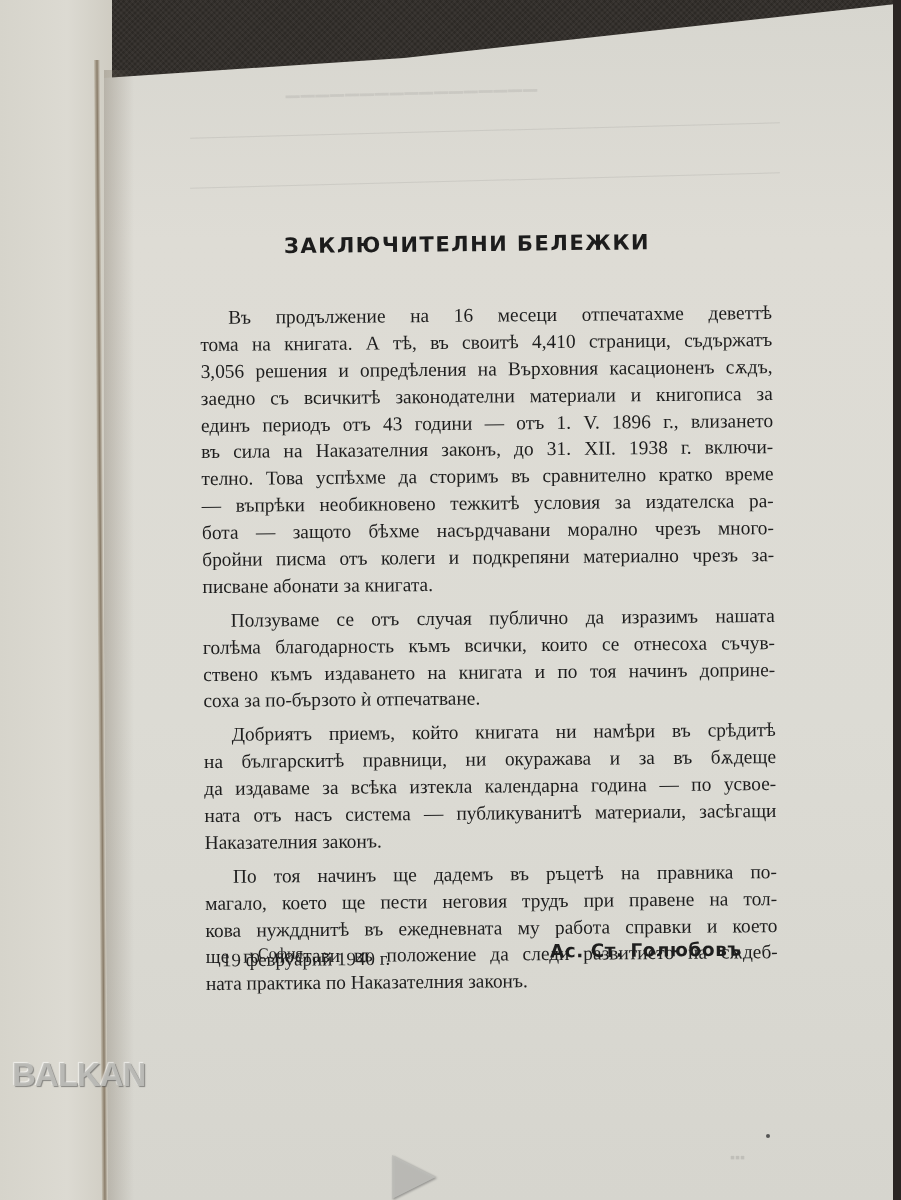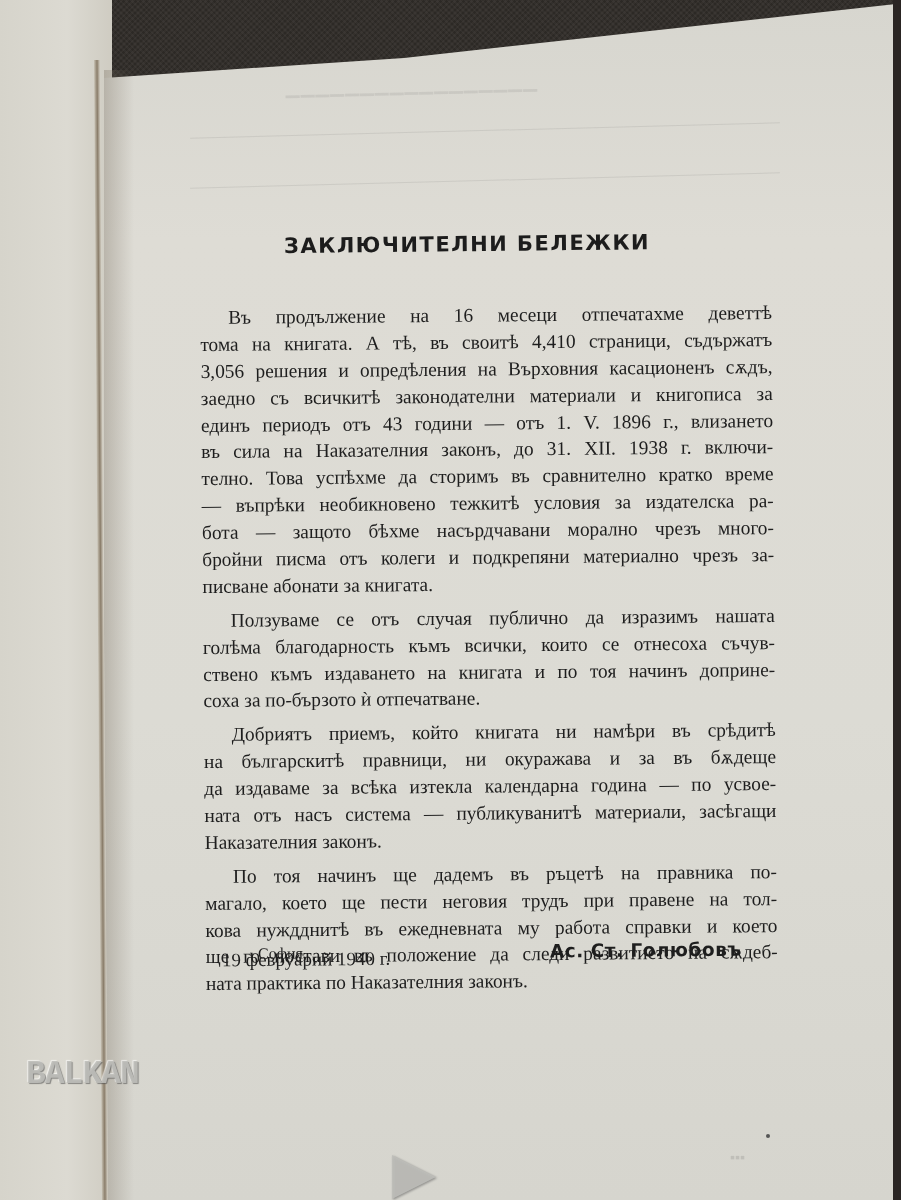--- a/index.html
+++ b/index.html
@@ -65,22 +65,21 @@
     }
     .place { position:absolute; left:58px; top:16px; font-size:16px; }
     .date { position:absolute; left:22px; top:20px; font-size:19px; }
     .author {
       position:absolute; left:350px; top:14px; font-family:"DejaVu Sans", sans-serif;
       font-size:18.5px; font-weight:bold; letter-spacing:0.5px;
     }
     .watermark {
       position:absolute; left:12px; top:1058px; color:rgba(190,190,185,0.9);
       text-shadow: 1px 1px 1px rgba(80,80,80,0.6), -1px -1px 1px rgba(255,255,255,0.6);
-      font-family:Liberation Mono, monospace;
-      margin-left:14px;
+      font-family:Liberation Sans, sans-serif;
     }
     .wm-top { font-size:33px; font-weight:bold; letter-spacing:-1px; line-height:34px; }
     .wm-main { font-size:96px; font-weight:bold; letter-spacing:-3px; line-height:82px; margin-top:-6px; }
     .wm-arrow {
       position:absolute; left:392px; top:1155px; width:0; height:0;
       border-top:22px solid transparent; border-bottom:22px solid transparent;
       border-left:44px solid rgba(190,190,185,0.9);
       filter:drop-shadow(1px 1px 1px rgba(80,80,80,0.6));
     }
     .page-dot {

